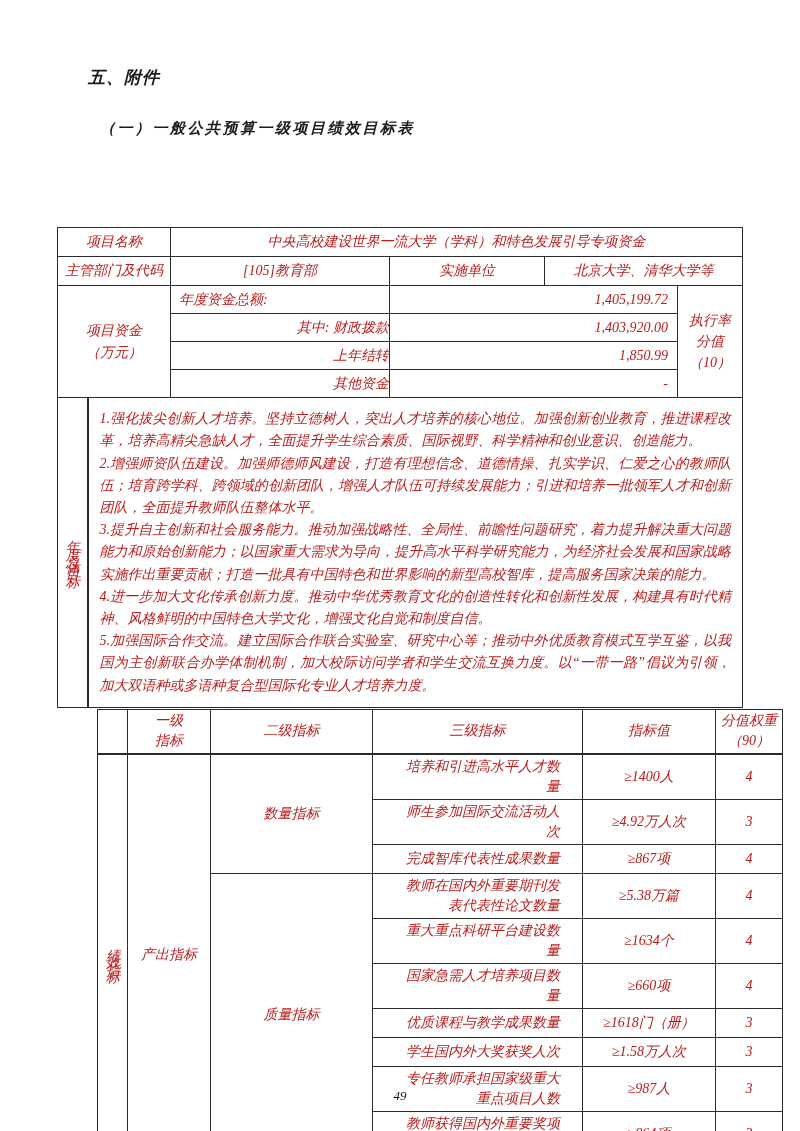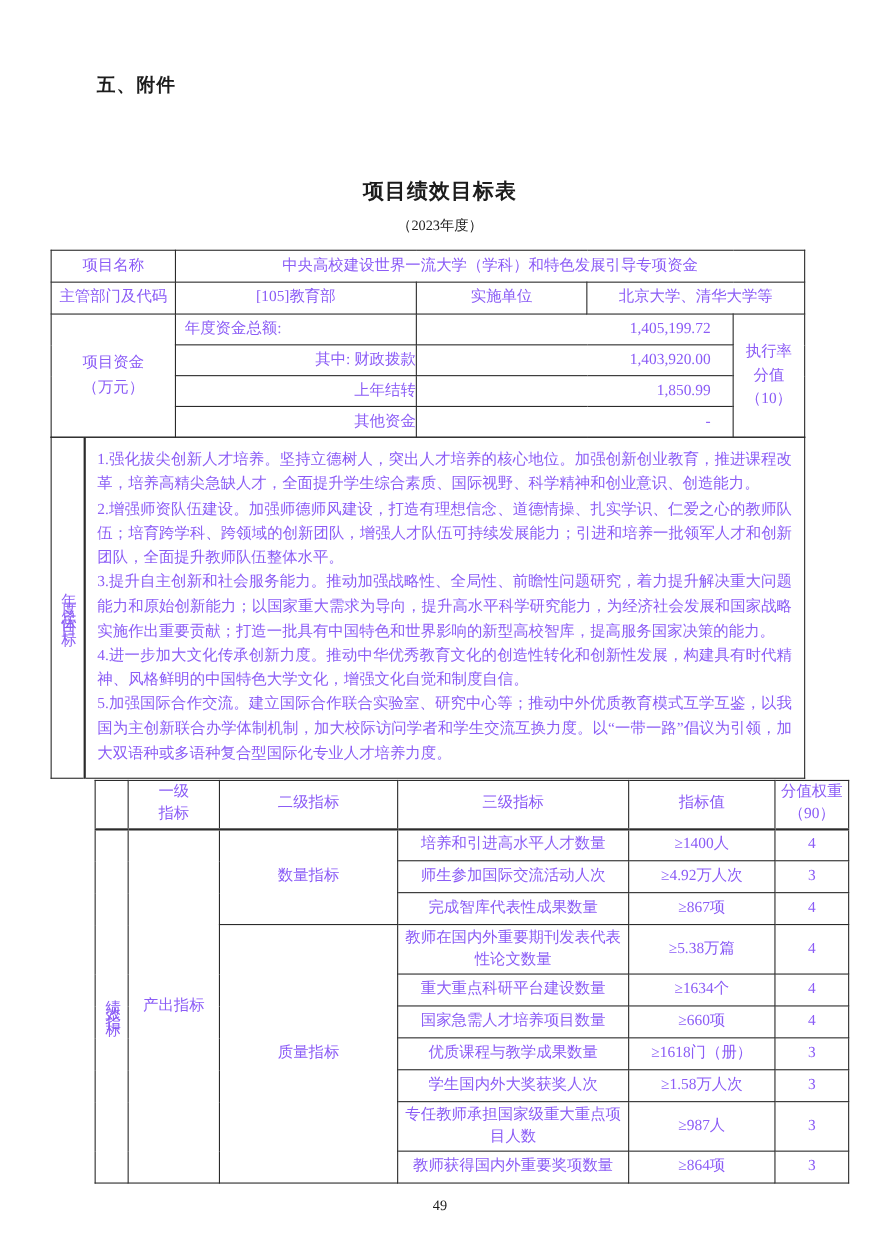--- a/index.html
+++ b/index.html
@@ -8,20 +8,21 @@
     font-family: "Liberation Serif", "DejaVu Serif", serif;
     color: #1c1c1c;
   }
   .page {
     position: relative;
     width: 800px;
     height: 1131px;
     margin: 0 auto;
     background: #ffffff;
     overflow: hidden;
+    font-style: italic;
   }
   .h-section {
     position: absolute; left: 88px; top: 66px;
     font-family: "Liberation Sans", "DejaVu Sans", sans-serif;
     font-weight: bold; font-size: 17px; letter-spacing: 1px;
   }
   .h-subsection {
     position: absolute; left: 100px; top: 119px;
     font-weight: bold; font-size: 15px; letter-spacing: 2.5px;
   }
@@ -29,37 +30,37 @@
     position: absolute; left: 0; top: 161px; width: 100%;
     text-align: center;
     font-family: "Liberation Sans", "DejaVu Sans", sans-serif;
     font-weight: bold; font-size: 19px; letter-spacing: 1px;
   }
   .h-year {
     position: absolute; left: 0; top: 196px; width: 100%;
     text-align: center; font-size: 13px;
   }
   table.tbl {
-    position: absolute; left: 46px;
+    position: absolute; left: 57px;
     border-collapse: collapse; table-layout: fixed;
-    width: 685px; font-size: 14px; color: #8b5cf6;
+    width: 685px; font-size: 14px; color: #b91c1c;
   }
   .tbl td { border: 1px solid #2b2b2b; vertical-align: middle; overflow: hidden; line-height: 20px; }
   .tblA { top: 227px; }
   .tblB { top: 397px; }
   .tblC { top: 709px; margin-left: 40px; }
   tr.r29 > td { height: 29px; }
   tr.r28 > td { height: 28px; }
   tr.r44 > td { height: 44px; }
   tr.rhead > td { height: 44px; }
   .c  { text-align: center; }
-  .nm { text-align: center; padding: 2px 5px; line-height: 21px; }
+  .nm { text-align: right; padding: 2px 22px; line-height: 21px; }
   .fll { text-align: left; padding-left: 8px; }
   .flc { text-align: right; }
-  .fv { text-align: right; padding-right: 20px; }
+  .fv { text-align: right; padding-right: 9px; }
   .goal-cell { border-left-width: 2px !important; }
   .goal-text { padding: 6px 11px; text-align: justify; line-height: 22.2px; }
   .goal-text div { text-indent: 0; }
   .vtext {
     writing-mode: vertical-rl; text-orientation: upright;
     letter-spacing: 7px; display: inline-block; line-height: 28px;
   }
   .two-line div { line-height: 20px; }
   .exec div { line-height: 21px; }
   .grp div { line-height: 22px; }
@@ -68,22 +69,21 @@
     position: absolute; left: 0; top: 1088px; width: 100%;
     text-align: center; font-size: 13px;
   }
 </style>
 </head>
 <body>
 
 <div class="page">
 
   <div class="h-section">五、附件</div>
-  <div class="h-title">项目绩效目标表</div>
-  <div class="h-year">（2023年度）</div>
+  <div class="h-subsection">（一）一般公共预算一级项目绩效目标表</div>
 
   <table class="tbl tblA">
     <colgroup>
       <col style="width:113px">
         <col style="width:219px">
         <col style="width:155px">
         <col style="width:133px">
         <col style="width:65px">
     </colgroup>
     <tbody>

